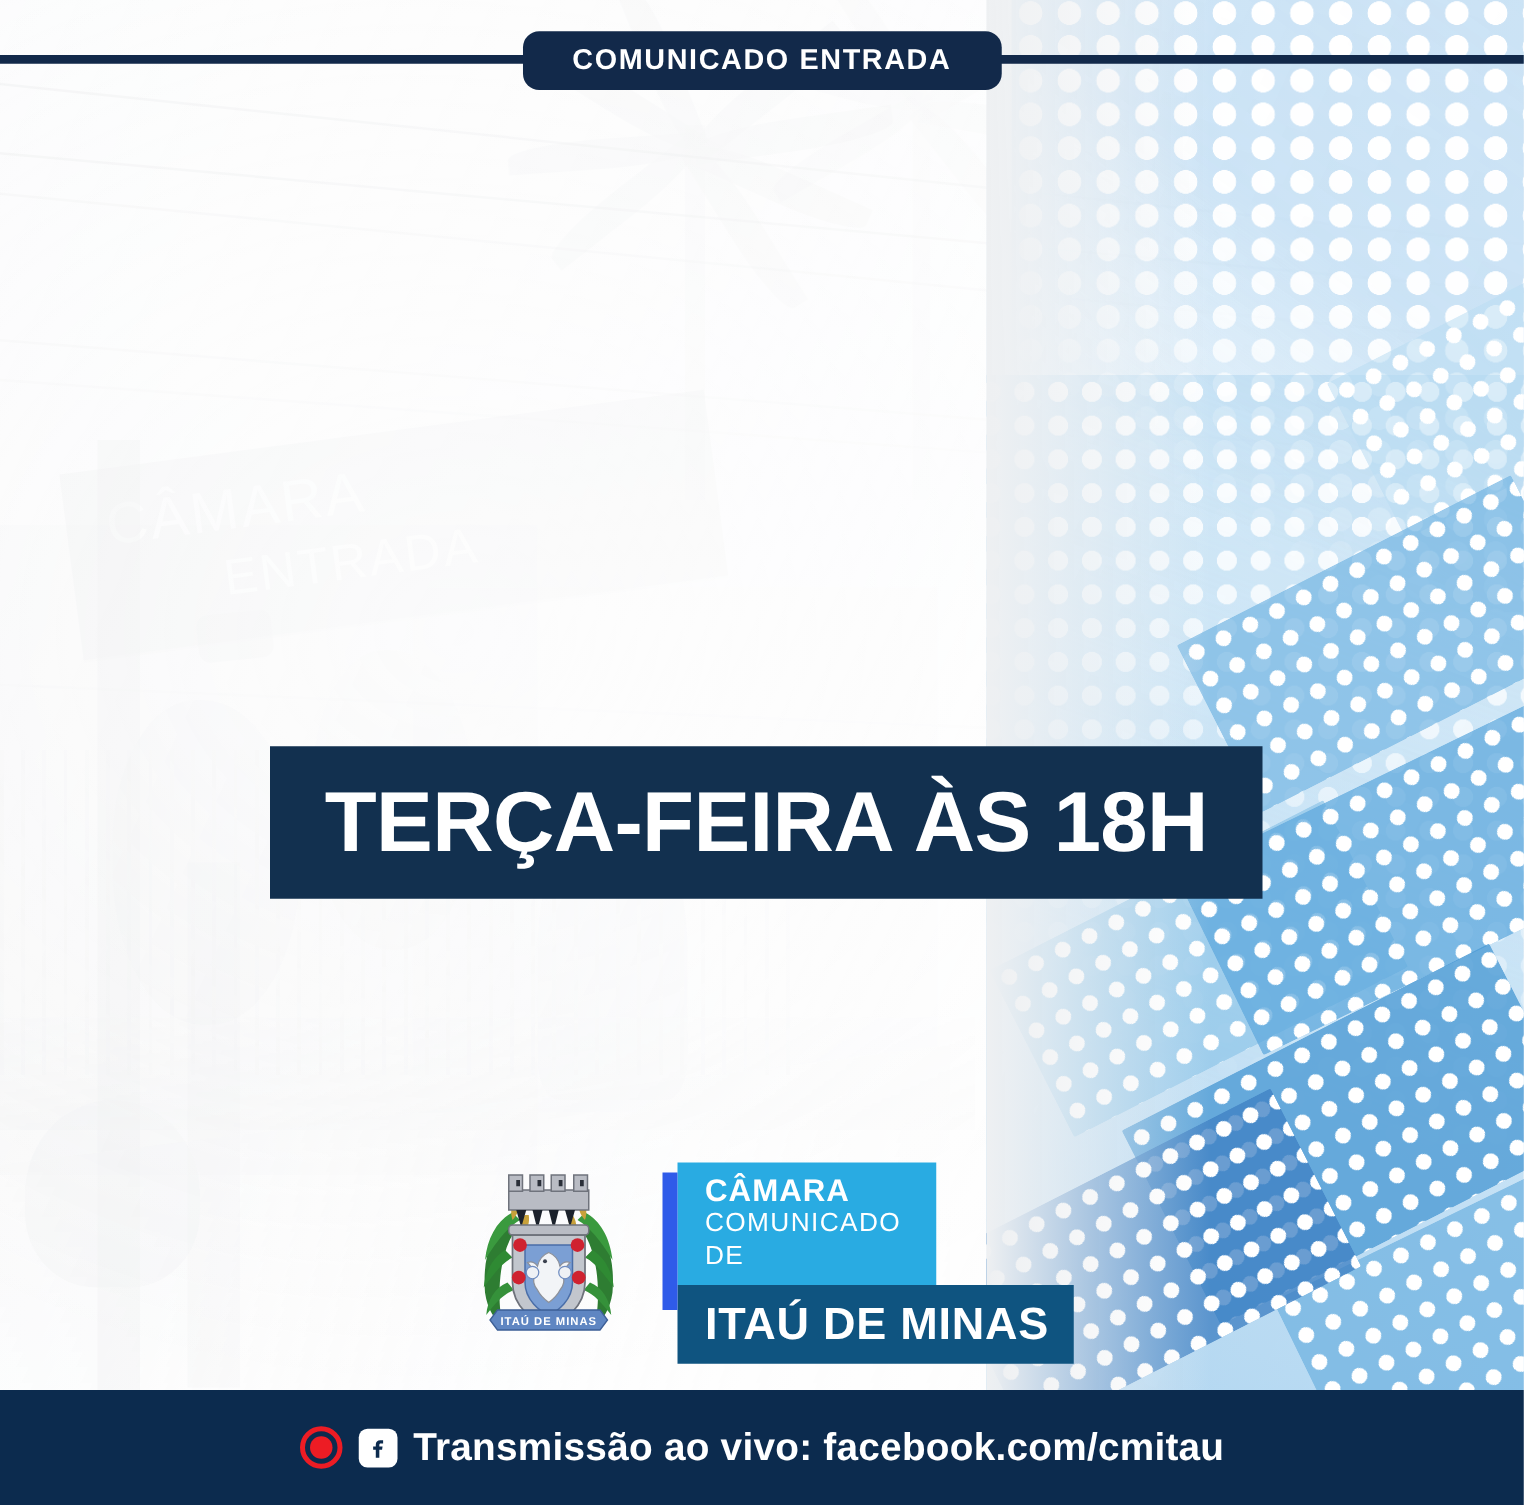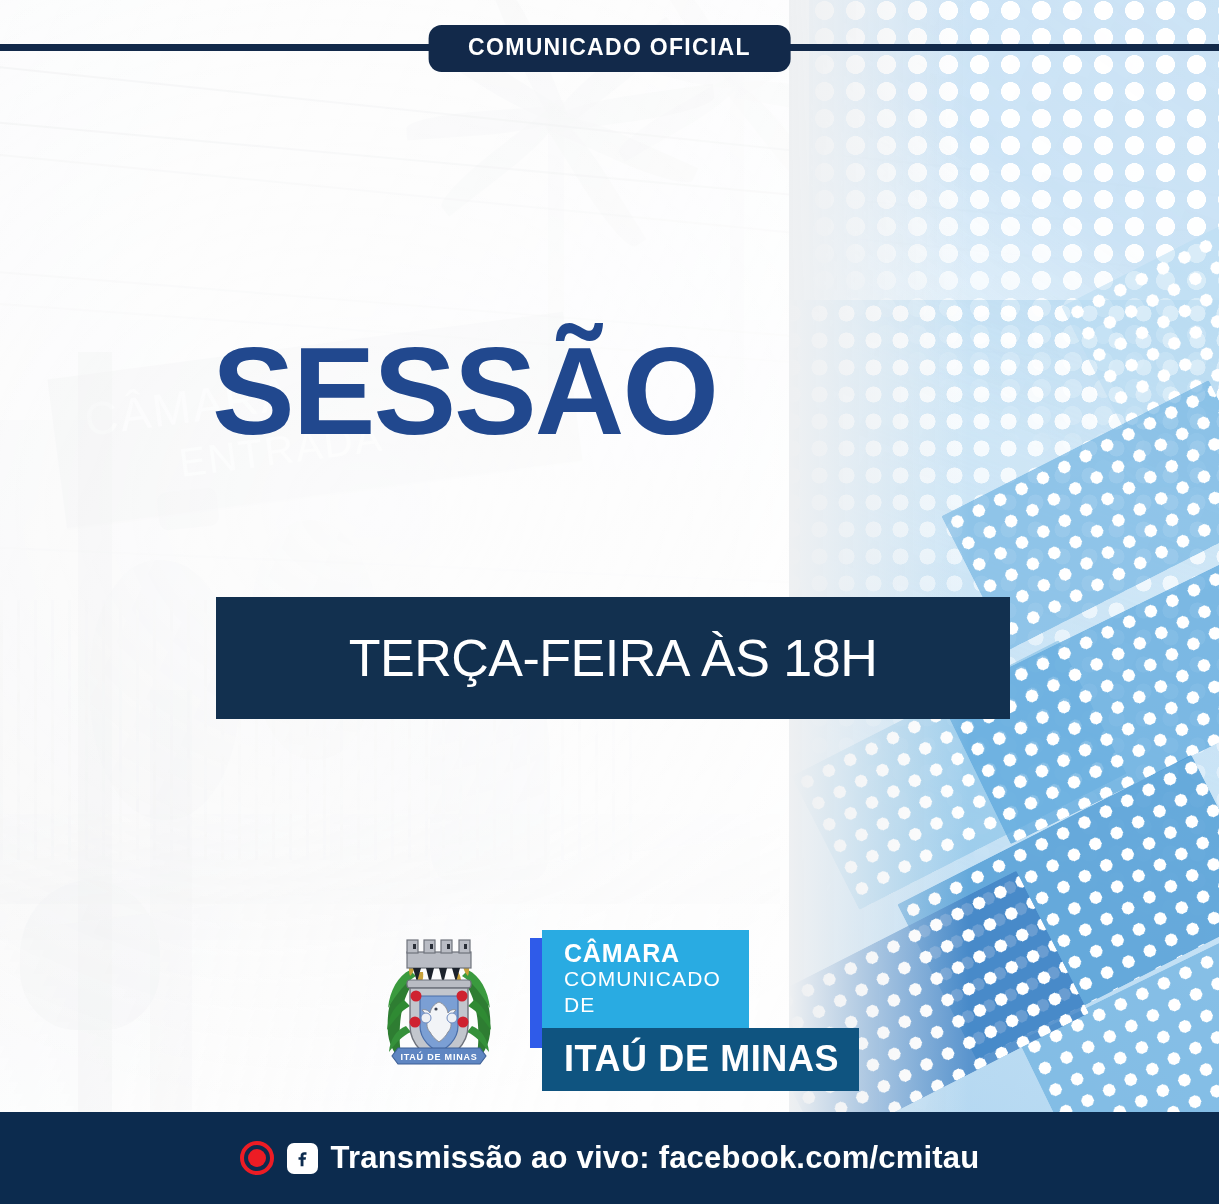--- a/index.html
+++ b/index.html
@@ -127,21 +127,21 @@
 
   
   .headline{position:absolute;left:212px;top:336px;}
   .l-sessao{font-size:124px;line-height:.90;font-weight:700;color:#21488e;
       letter-spacing:-2px;margin:0;}
   .l-ordin{font-size:124px;line-height:.92;font-weight:700;color:#14304f;
       letter-spacing:-2px;margin:0;}
 
   .daybar{position:absolute;left:216px;top:597px;width:794px;height:122px;
       background:#12304f;display:flex;align-items:center;justify-content:center;}
-  .daybar span{color:#fff;font-size:52px;font-weight:400;letter-spacing:-.5px;
+  .daybar span{color:#fff;font-size:68px;font-weight:700;letter-spacing:-.5px;
       white-space:nowrap;}
 
   .date{position:absolute;left:216px;top:727px;width:794px;text-align:center;
       color:#3b3b3d;font-size:47px;font-weight:400;letter-spacing:.3px;}
 
   
   .lockup{position:absolute;left:376px;top:930px;display:flex;align-items:flex-start;}
   .crest{width:126px;height:138px;position:relative;}
   .brand{position:relative;margin-left:28px;}
   .brand-bar{position:absolute;left:0;top:8px;width:12px;height:110px;background:#2f5be9;}
@@ -232,24 +232,23 @@
     <div class="rect r3 pat-sm"></div>
     <div class="rect r2 pat-sm"></div>
     <div class="rect r6 pat-sm"></div>
     <div class="rect r4 pat-sm"></div>
     <div class="rect r5 pat-sm"></div>
 
     <div class="deco-fade"></div>
   </div>
 
   <div class="rule"></div>
-  <div class="pill">COMUNICADO OFICIAL</div>
+  <div class="pill">COMUNICADO ENTRADA</div>
 
   <div class="headline">
-    <div class="l-sessao">SESSÃO</div>
   </div>
 
   <div class="daybar">
     <span>TERÇA-FEIRA ÀS 18H</span>
   </div>
 
 
   <div class="lockup">
 
     <div class="crest">

